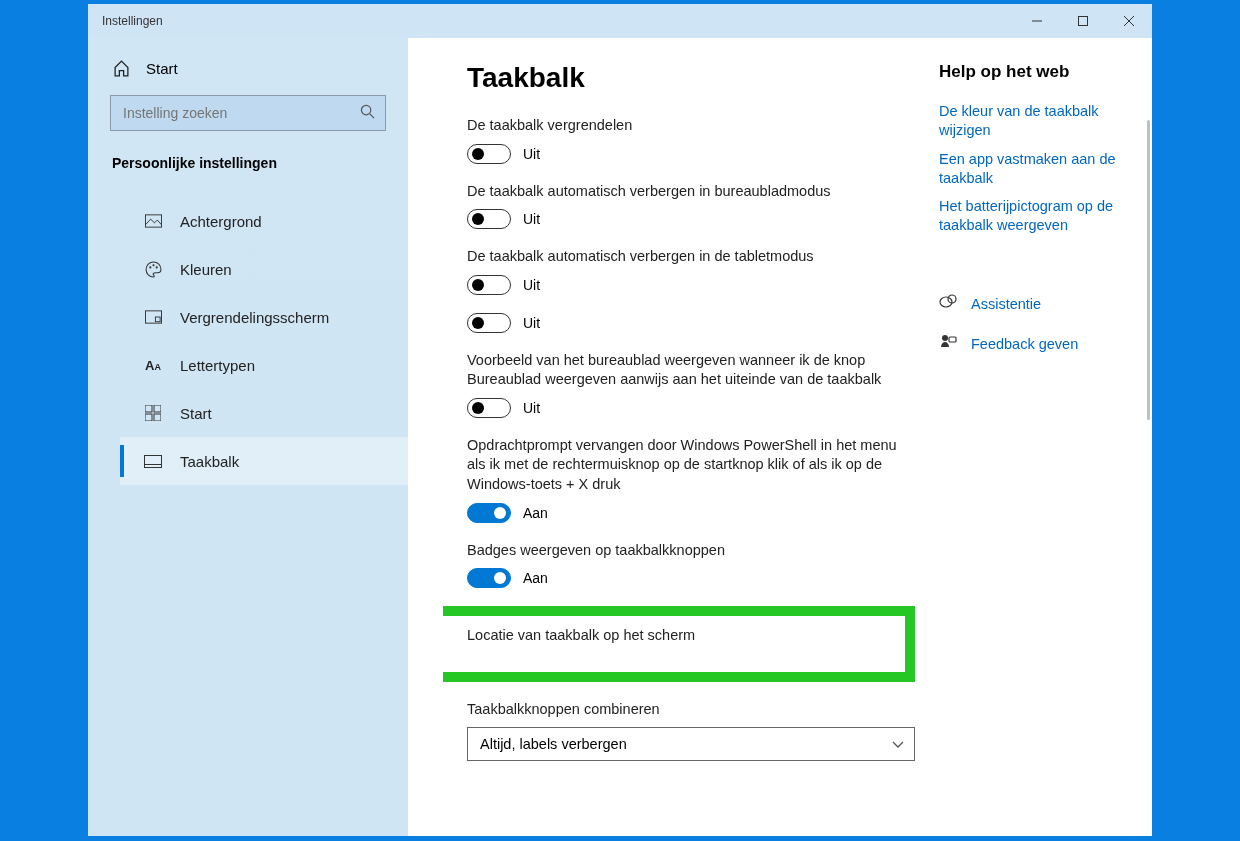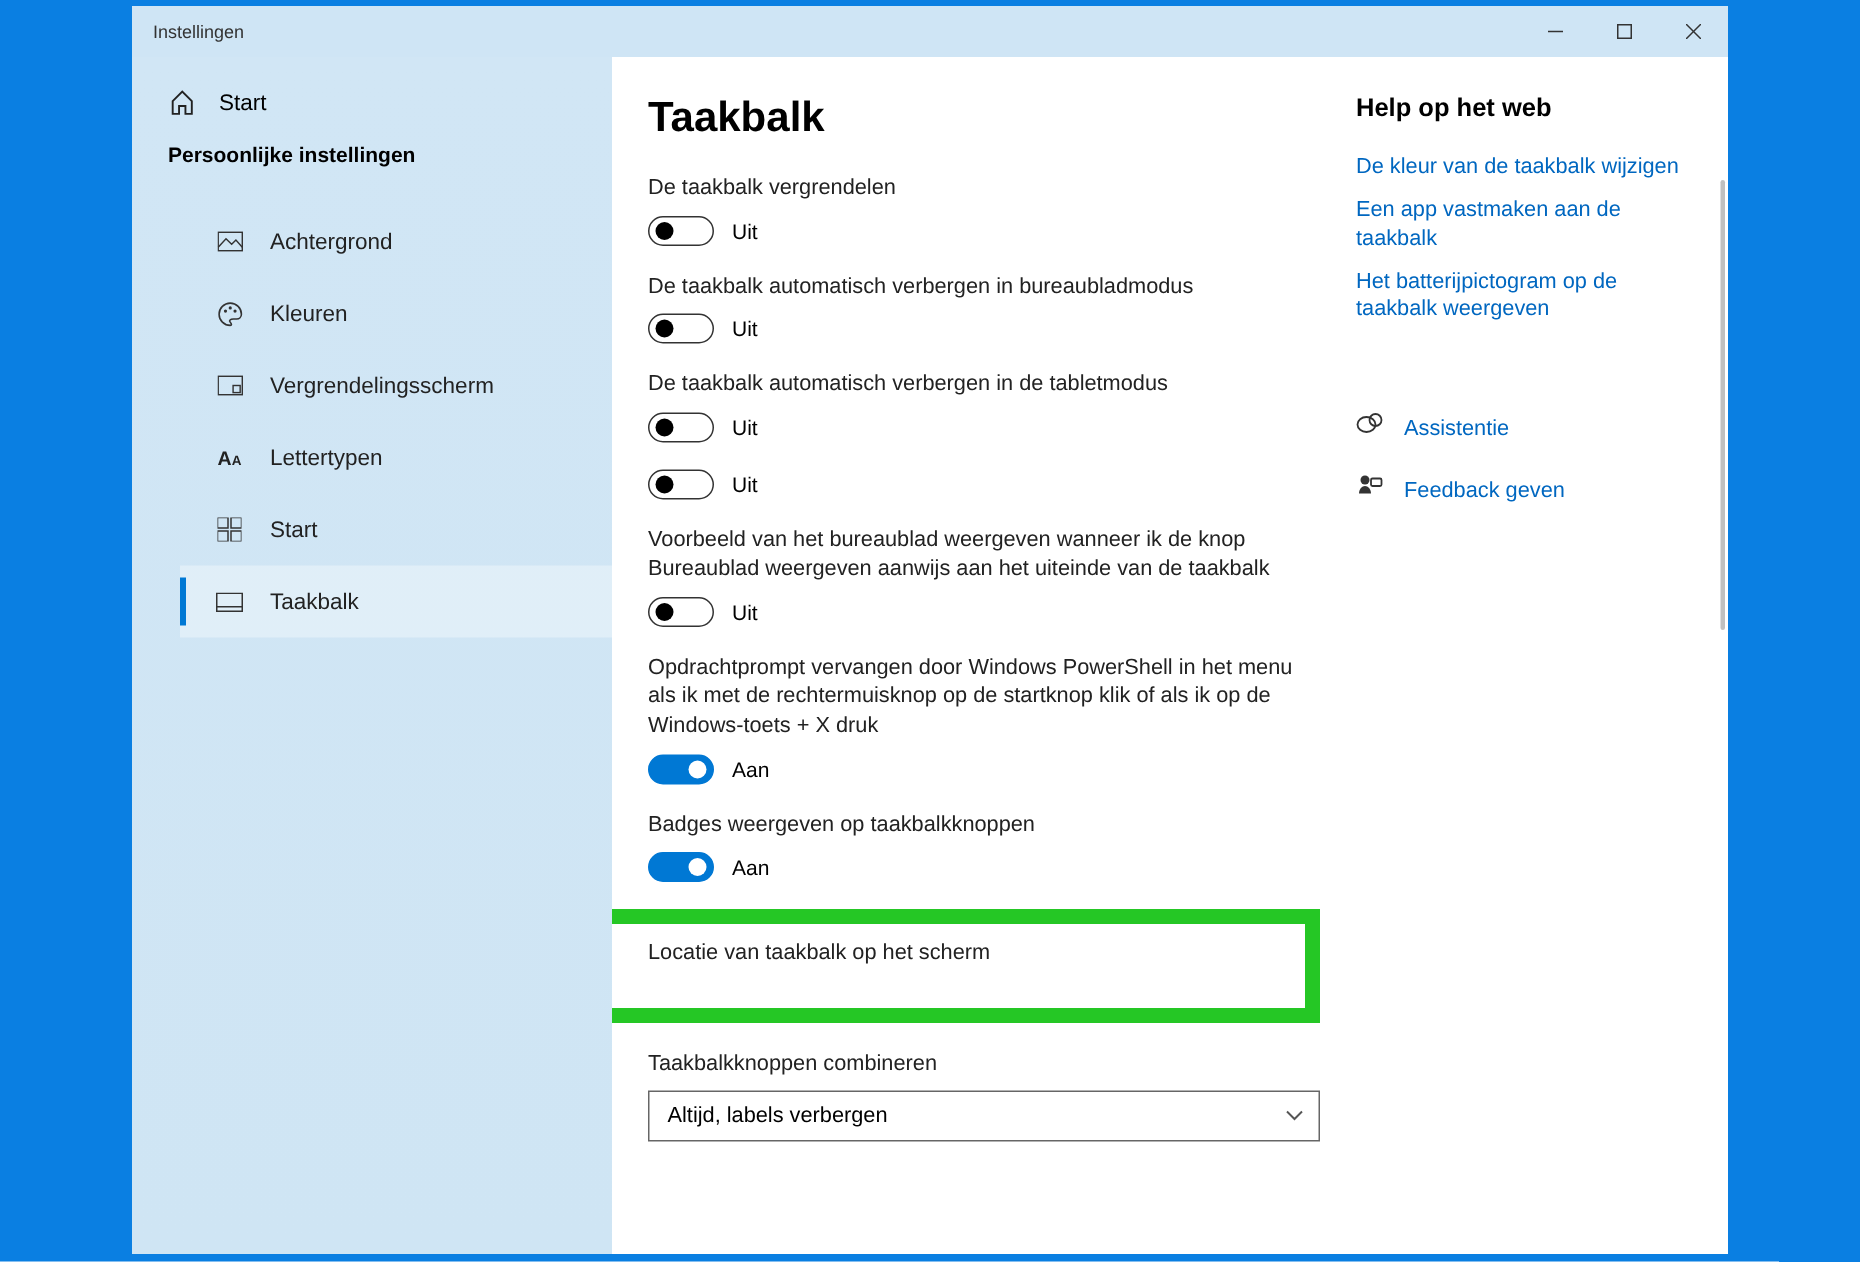--- a/index.html
+++ b/index.html
@@ -8,21 +8,21 @@
   width: 1064px; height: 832px; background: #fff; margin: 4px;
   display: flex; flex-direction: column; position: relative; overflow: hidden;
 }
 .titlebar {
   height: 34px; display: flex; align-items: center; background: #cfe5f5;
 }
 .title { font-size: 12px; color: #333; padding-left: 14px; flex: 1; }
 .win-controls { display: flex; }
 .win-btn { width: 46px; height: 34px; display: flex; align-items: center; justify-content: center; }
 .win-btn svg { width: 10px; height: 10px; }
-.content { flex: 1; display: flex; overflow: hidden; }
+.content { flex: 1; display: flex; overflow: hidden; gap: 35px; }
 .sidebar {
   width: 320px; background: linear-gradient(180deg, #d1e6f5 0%, #cfe5f4 100%);
   padding-top: 22px; position: relative;
 }
 .home-row { display: flex; align-items: center; padding: 0 24px 18px; gap: 16px; }
 .home-row span { font-size: 15px; }
 .search-wrap { padding: 0 22px 24px; }
 .search {
   width: 100%; height: 36px; border: 1px solid #8a9aa8; background: #bfdaf0;
   display: flex; align-items: center; padding: 0 10px 0 12px; font-size: 14px; color: #555;
@@ -104,20 +104,31 @@
   <div class="content">
     <div class="sidebar">
       <div class="home-row">
         <span class="icon-box">
           <svg width="17" height="17" viewBox="0 0 16 16">
               <path d="M2 7 L8 1 L14 7 V15 H10 V10 H6 V15 H2 Z" fill="none" stroke="#222" stroke-width="1.2"></path>
             </svg>
         </span>
         <span>Start</span>
       </div>
+      <div class="search-wrap">
+        <div class="search">
+          <input placeholder="Instelling zoeken" style="">
+          <span>
+            <svg width="15" height="15" viewBox="0 0 16 16">
+                <circle cx="6.5" cy="6.5" r="5" fill="none" stroke="#555" stroke-width="1.3"></circle>
+                <line x1="10.5" y1="10.5" x2="15" y2="15" stroke="#555" stroke-width="1.3"></line>
+              </svg>
+          </span>
+        </div>
+      </div>
       <div class="section-title">Persoonlijke instellingen</div>
 
       <div class="nav-list">
         <div class="nav-item">
           <span class="icon-box">
               <svg width="17" height="14" viewBox="0 0 18 14">
                 <rect x="0.5" y="0.5" width="17" height="13" fill="none" stroke="#333"></rect>
                 <polyline points="0.5,11 6,5 10,9 13,6 17.5,11" fill="none" stroke="#333"></polyline>
               </svg>
             </span>

